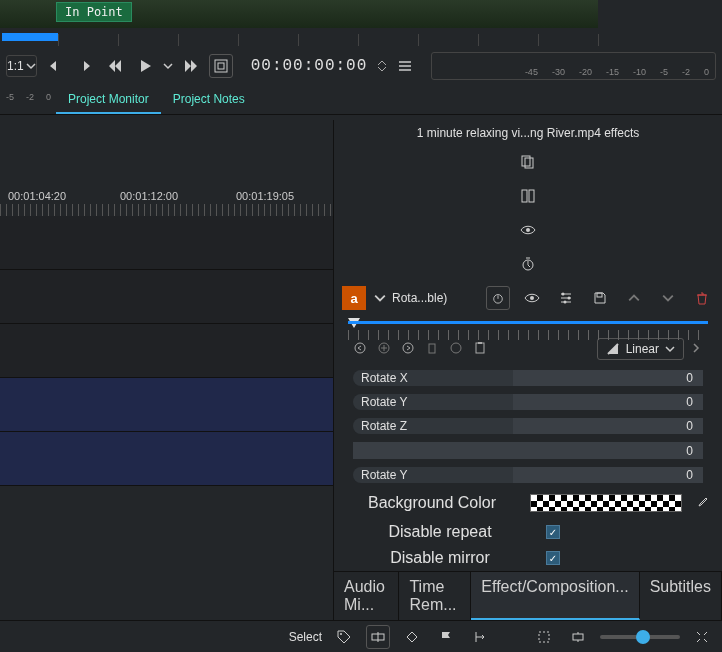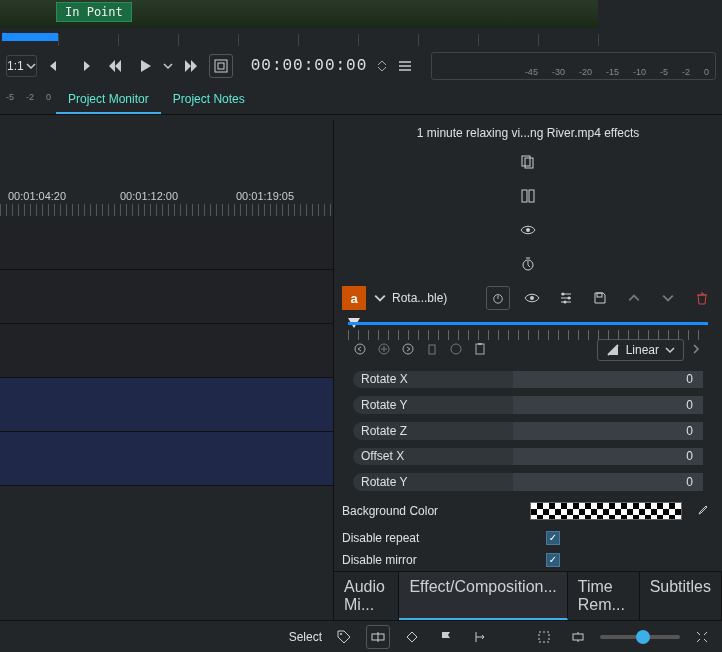--- a/index.html
+++ b/index.html
@@ -289,22 +289,23 @@
     background: #3a3f45;
     height: 100%;
     display: flex;
     align-items: center;
     justify-content: flex-end;
   }
   .color-row, .check-row {
     display: flex;
     align-items: center;
     padding: 4px 8px;
-    font-size: 12px;
+    font-size: 16px;
     gap: 8px;
+    text-align: center;
   }
   .color-swatch {
     width: 152px;
     height: 18px;
     background-image:
      linear-gradient(45deg, #000 25%, transparent 25%, transparent 75%, #000 75%),
      linear-gradient(45deg, #000 25%, #fff 25%, #fff 75%, #000 75%);
     background-size: 12px 12px;
     background-position: 0 0, 6px 6px;
     border: 1px solid #666;
@@ -629,21 +630,20 @@
     </div>
     <div class="param-row">
       <span class="label">Rotate Y</span>
       <span class="value">0</span>
     </div>
     <div class="param-row">
       <span class="label">Rotate Z</span>
       <span class="value">0</span>
     </div>
     <div class="param-row">
-      <span class="label">Offset X</span>
       <span class="value">0</span>
     </div>
     <div class="param-row">
       <span class="label">Rotate Y</span>
       <span class="value">0</span>
     </div>
 
     <div class="color-row">
       <span style="flex:1">Background Color</span>
       <div class="color-swatch"></div>
@@ -657,22 +657,22 @@
       <span style="width:196px">Disable repeat</span>
       <div class="checkbox"></div>
     </div>
     <div class="check-row">
       <span style="width:196px">Disable mirror</span>
       <div class="checkbox"></div>
     </div>
 
     <div class="bottom-tabs">
       <div class="btab">Audio Mi...</div>
+      <div class="btab">Time Rem...</div>
       <div class="btab active">Effect/Composition...</div>
-      <div class="btab">Time Rem...</div>
       <div class="btab">Subtitles</div>
     </div>
   </div>
 </div>
 
 <div class="footbar">
   <div class="spacer"></div>
   <span>Select</span>
   <div class="icon-btn">
       <svg width="16" height="16" viewBox="0 0 16 16">

